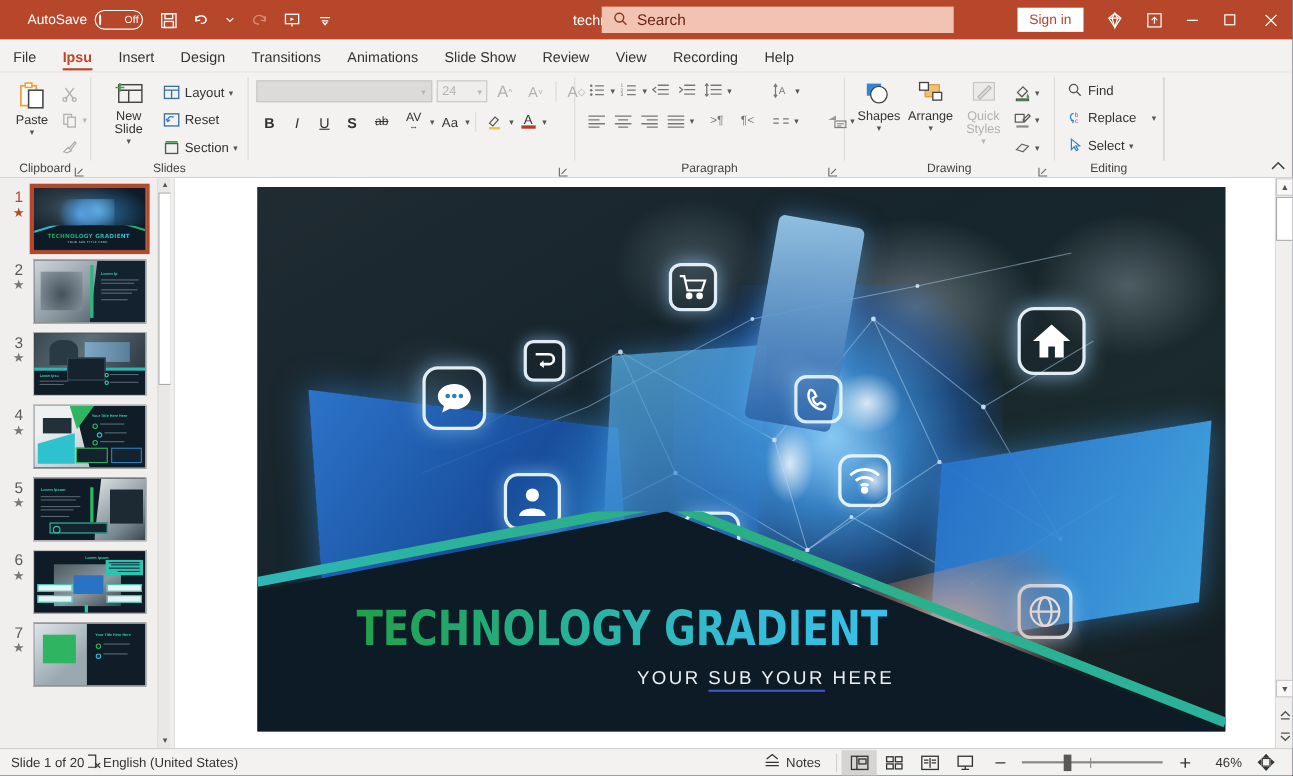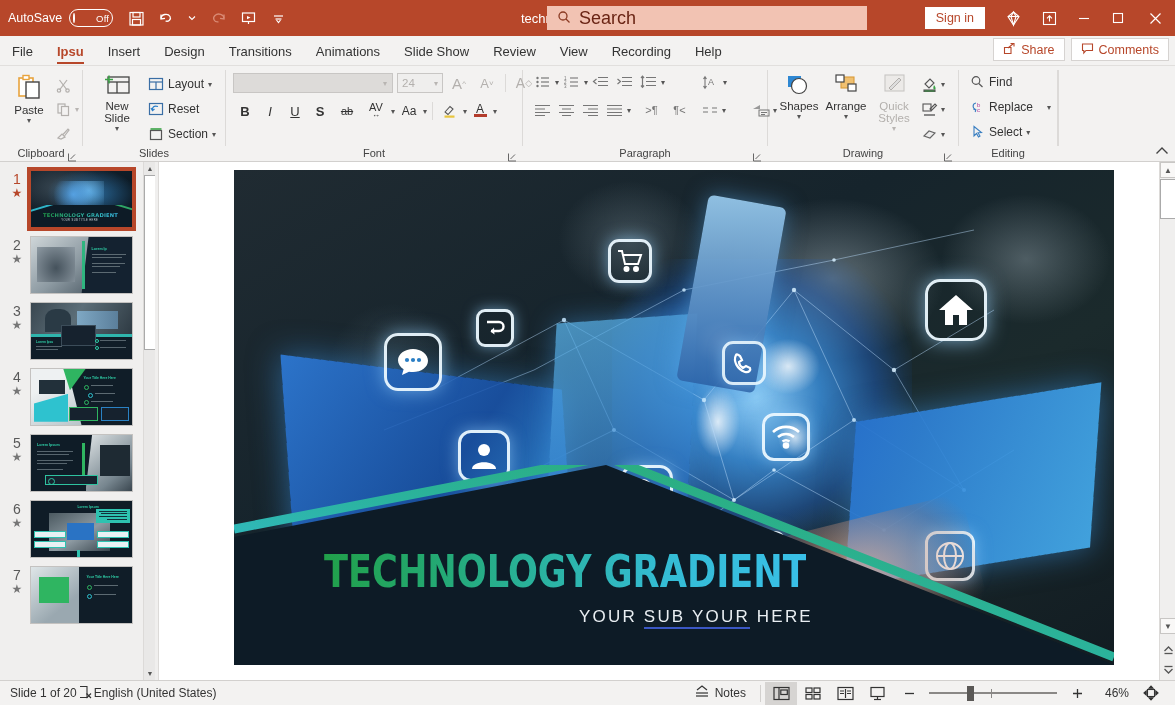--- a/index.html
+++ b/index.html
@@ -8,21 +8,21 @@
     font-family:"Liberation Sans", sans-serif;
     background:#f3f2f1; overflow:hidden; position:relative;
     -webkit-font-smoothing:antialiased;
   }
 
   
   .titlebar{
     height:36px; background:#b7472a; display:flex; align-items:center;
     position:relative; color:#fff;
   }
-  .qat{ display:flex; align-items:center; gap:0; padding-left:8px; }
+  .qat{ display:flex; align-items:center; gap:0; padding-left:25px; }
   .autosave-label{ font-size:12.5px; color:#fff; margin-right:7px; }
   .toggle{
     width:44px; height:18px; border-radius:9px; border:1.4px solid #fff;
     display:flex; align-items:center; padding:0 3px; gap:21px;
   }
   .toggle .knob{ width:10px;height:10px;border-radius:50%;background:#fff;}
   .toggle .txt{ font-size:9.5px; color:#fff; letter-spacing:.2px;}
   .qbtn{
     width:30px;height:28px; display:flex;align-items:center;justify-content:center;
     cursor:default;
@@ -31,21 +31,21 @@
   .qbtn.small{width:22px;}
   .doctitle{
     position:absolute; left:0; right:0; text-align:center; font-size:13px;
     pointer-events:none;
   }
   .doctitle span.nm{ }
   .doctitle span.cv{ font-size:9px; margin-left:7px; position:relative; top:-1px;}
   .searchbox{
     position:absolute; left:547px; top:6px; width:320px; height:24px;
     background:#f2c3b3; display:flex; align-items:center; gap:8px;
-    padding-left:10px; color:#6a2414; font-size:18px;
+    padding-left:10px; color:#6a2414; font-size:14px;
   }
   .tb-right{ position:absolute; right:0; top:0; height:36px; display:flex; align-items:center;}
   .signin{
     background:#fff; color:#b7472a; font-size:12.5px; height:22px;
     padding:0 11px; display:flex;align-items:center; margin-right:10px;
   }
   .tb-ico{ width:36px;height:36px;display:flex;align-items:center;justify-content:center;}
   .tb-ico.win{width:34px;}
   .tb-ico.close{width:40px;}
 
@@ -286,40 +286,20 @@
   <div class="tab">Insert</div>
   <div class="tab">Design</div>
   <div class="tab">Transitions</div>
   <div class="tab">Animations</div>
   <div class="tab">Slide Show</div>
   <div class="tab">Review</div>
   <div class="tab">View</div>
   <div class="tab">Recording</div>
   <div class="tab">Help</div>
 
-  <div class="tabs-right">
-    <div class="pillbtn">
-      <span>
-        <svg width="13" height="13" viewBox="0 0 13 13" fill="none" stroke="#b7472a" stroke-width="1.1">
-          <path d="M1.5 11.5 L1.5 5.5 L8 5.5 L8 11.5 Z"></path>
-            <path d="M5 6 L10.5 1.5"></path>
-            <path d="M7.5 1.5 L11 1.5 L11 4.5"></path>
-        </svg>
-      </span>
-      <span>Share</span>
-    </div>
-    <div class="pillbtn">
-      <span>
-        <svg width="13" height="13" viewBox="0 0 13 13" fill="none" stroke="#b7472a" stroke-width="1.1">
-          <path d="M1.5 2 L11.5 2 L11.5 8.5 L5 8.5 L2.8 11 L2.8 8.5 L1.5 8.5 Z"></path>
-        </svg>
-      </span>
-      <span>Comments</span>
-    </div>
-  </div>
 </div>
 
 <div class="ribbon">
 
   <div class="rgroup" style="width:82px">
     <div class="gbody" style="padding-left:6px">
       <div class="bigbtn" style="width:46px">
         <span class="ico">
           <svg width="30" height="30" viewBox="0 0 30 30" fill="none">
             <rect x="5" y="5" width="14" height="18" fill="#fff" stroke="#e8a33d" stroke-width="1.6"></rect>
@@ -459,21 +439,20 @@
         <span class="chev">▾</span>
         <div class="fbtn">
           <span style="display:flex;flex-direction:column;align-items:center;line-height:9px">
             <span style="font-size:12px;color:#333">A</span>
             <span style="width:13px;height:3px;background:#b33c2c;display:block"></span>
           </span>
         </div>
         <span class="chev">▾</span>
       </div>
     </div>
-    <div class="glabel">Font</div>
     <div class="dlg">
       <svg width="11" height="11" viewBox="0 0 11 11" fill="none" stroke="#666" stroke-width="1">
           <path d="M1.5 1.5 L1.5 9 L9 9"></path>
           <path d="M3.5 7 L8 2.5"></path>
         </svg>
     </div>
   </div>
   <div class="gsep"></div>
 
   <div class="rgroup" style="width:244px">

